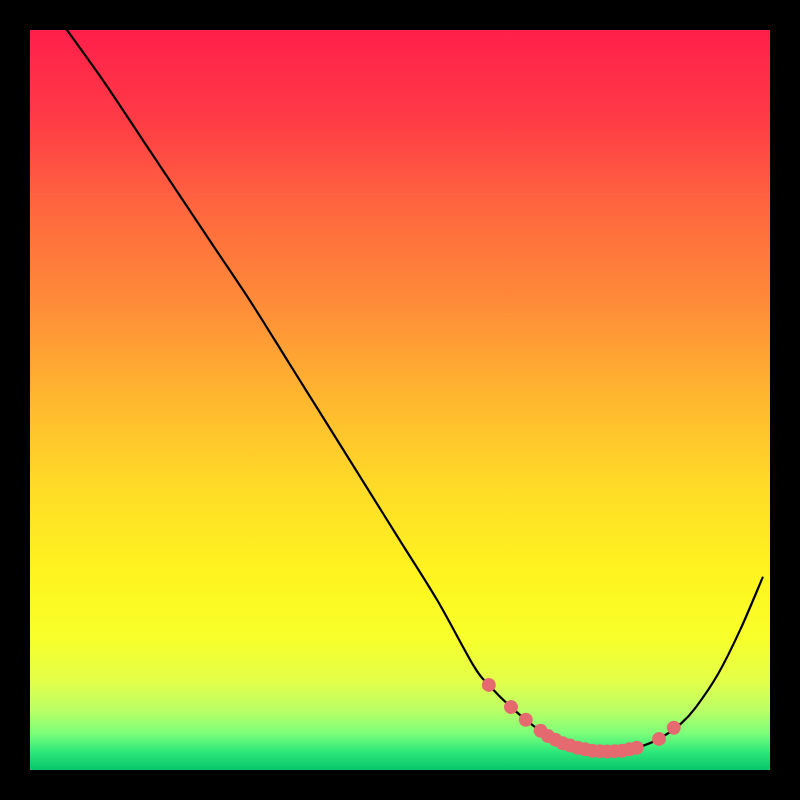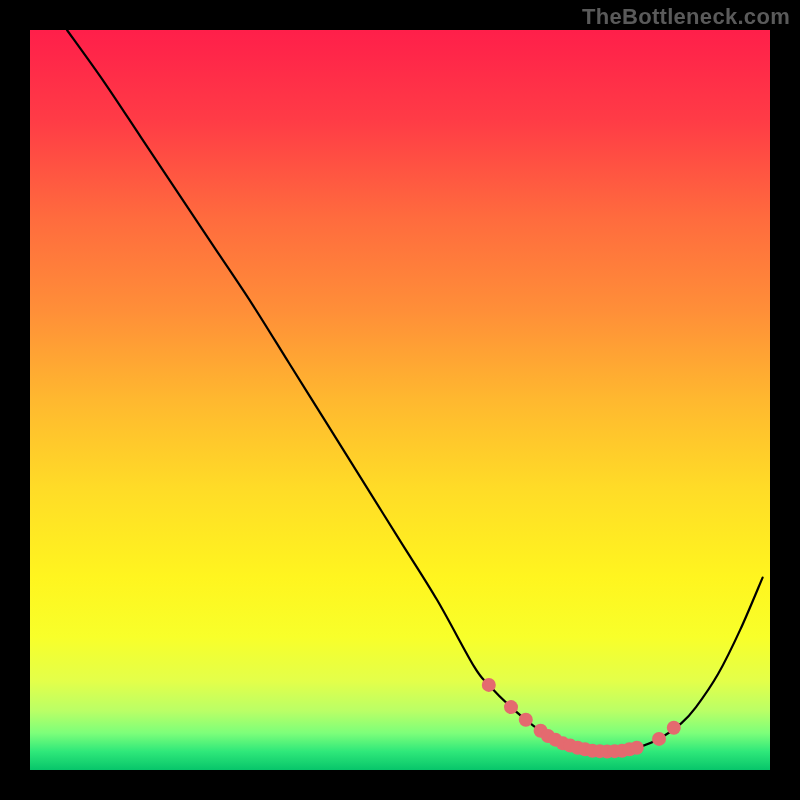--- a/index.html
+++ b/index.html
@@ -33,21 +33,20 @@
     left: 30px;
     width: 740px;
     height: 740px;
     display: block;
   }
 </style>
 </head>
 <body>
 
 <div class="frame">
-  <div class="watermark">TheBottleneck.com</div>
 
   <svg class="plot" viewBox="0 0 740 740" preserveAspectRatio="none">
     <defs>
       <linearGradient id="bg-grad" x1="0" y1="0" x2="0" y2="1">
           <stop offset="0%" stop-color="#ff1f4a"></stop>
           <stop offset="12%" stop-color="#ff3b46"></stop>
           <stop offset="25%" stop-color="#ff6a3e"></stop>
           <stop offset="38%" stop-color="#ff8f38"></stop>
           <stop offset="50%" stop-color="#ffb82f"></stop>
           <stop offset="62%" stop-color="#ffdc27"></stop>

